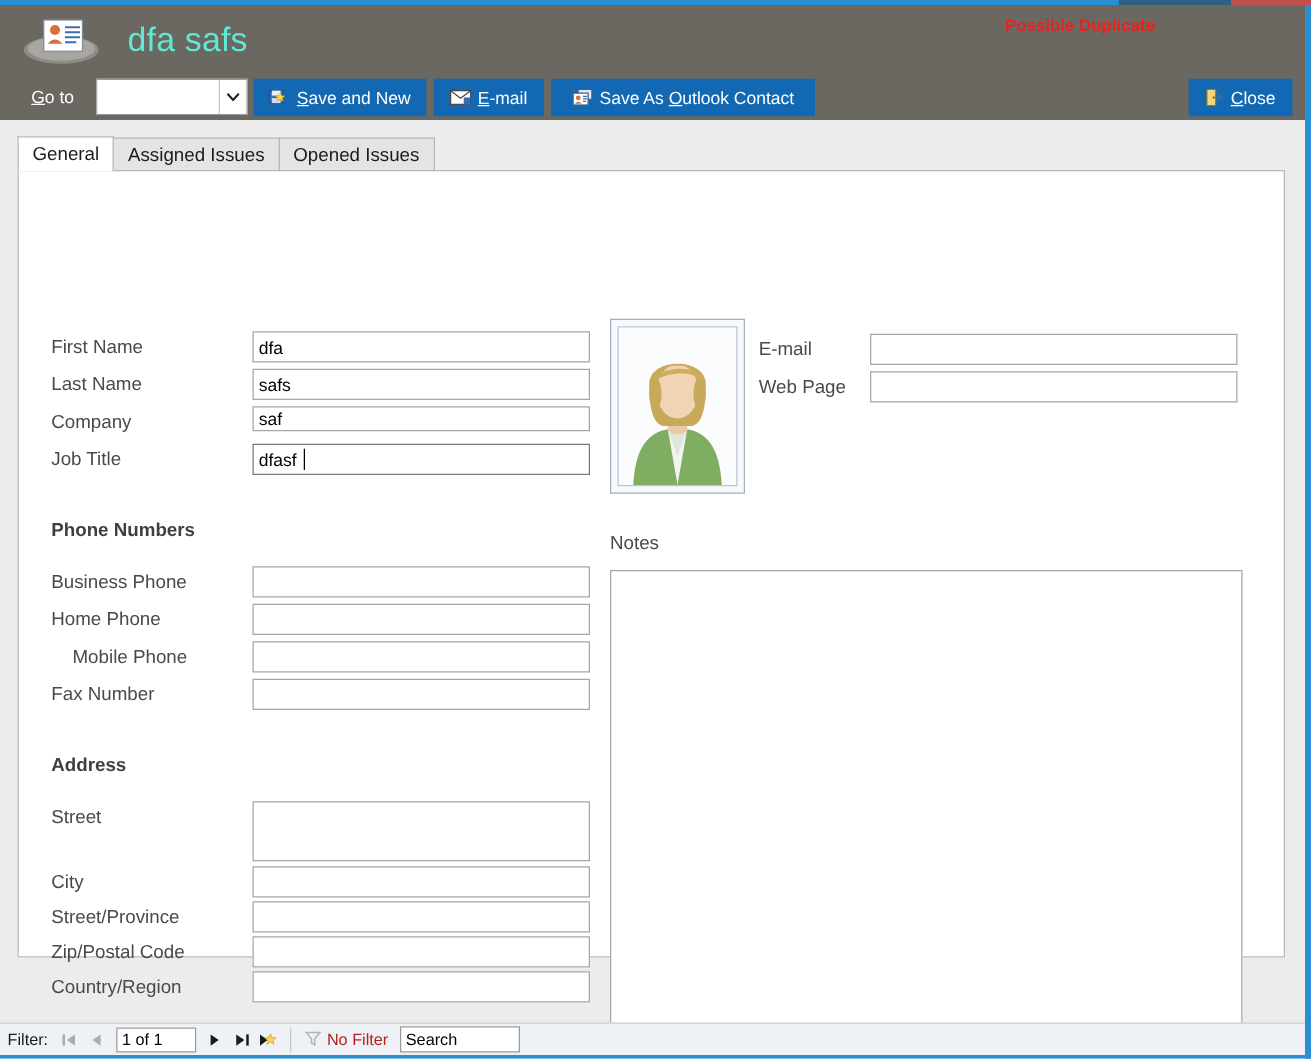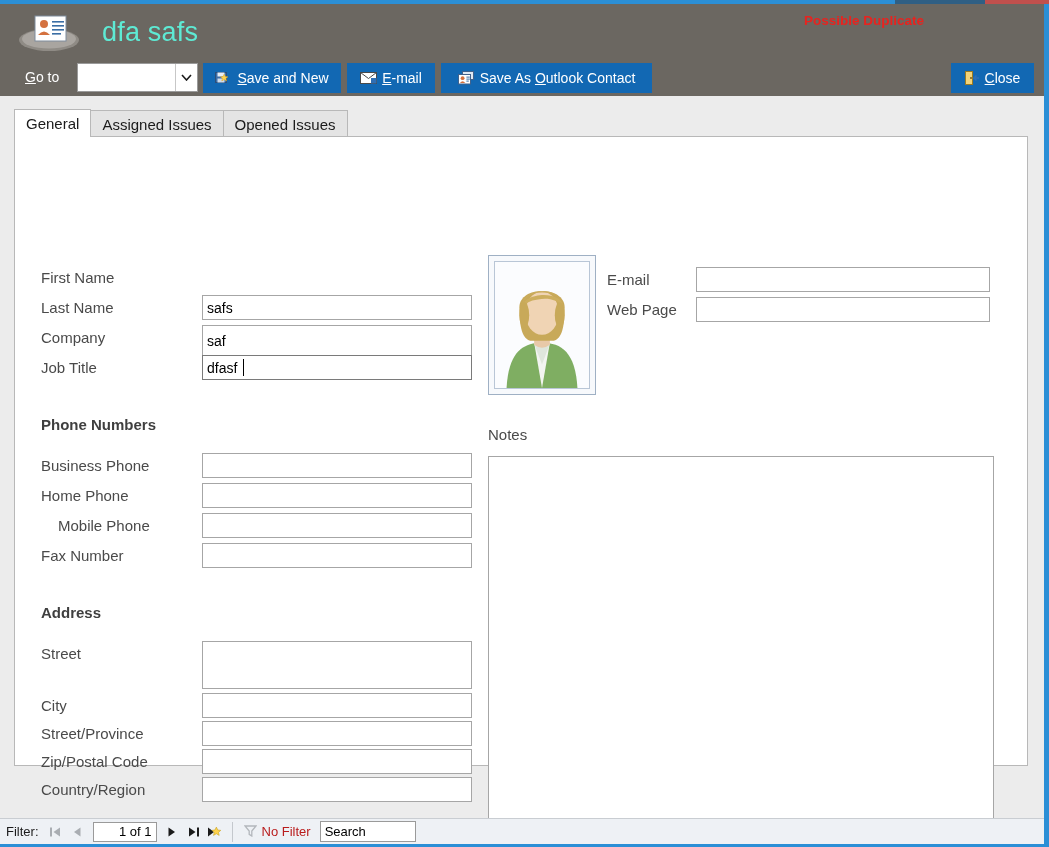--- a/index.html
+++ b/index.html
@@ -291,21 +291,20 @@
   .navbtn.disabled { cursor: default; }
   .rec-input {
     width: 64px; height: 20px;
     border: 1px solid #9a9a9a;
     background: #ffffff;
     font-size: 13px;
     font-family: "Liberation Sans", sans-serif;
     padding: 0 4px;
     margin: 0 4px;
     outline: none;
-    text-align: right;
   }
   .sep {
     width: 1px; height: 20px;
     background: #c4c8cd;
     margin: 0 5px;
   }
   .filter-area {
     display: flex; align-items: center; gap: 5px;
     color: #b91c1c;
     padding: 0 6px;
@@ -426,26 +425,27 @@
         </div>
       <div class="tab">
           <span>Opened Issues</span>
         </div>
       <div class="tail"></div>
     </div>
 
     <div class="tabpanel">
 
       <div class="flabel" style="left:26px; top:132px;">First Name</div>
+      <input class="fbox" style="left: 187px; top: 128px; width: 270px; height: 25px;" value="dfa">
 
       <div class="flabel" style="left:26px; top:162px;">Last Name</div>
       <input class="fbox" style="left: 187px; top: 158px; width: 270px; height: 25px;" value="safs">
 
       <div class="flabel" style="left:26px; top:192px;">Company</div>
-      <input class="fbox" style="left: 187px; top: 188px; width: 270px; height: 31px;" value="saf">
+      <input class="fbox" style="left: 187px; top: 188px; width: 270px; height: 20px;" value="saf">
 
       <div class="flabel" style="left:26px; top:222px;">Job Title</div>
       <input class="fbox focused" style="left: 187px; top: 218px; width: 270px; height: 25px;" value="dfasf">
       <div class="caret-wrap">
         <div class="caret" style="left:228px; top:222px; height:17px;"></div>
       </div>
 
       <div class="photo-frame" style="left:473px; top:118px;">
         <div class="photo-inner">
           <svg width="100%" height="100%" viewBox="0 0 96 128" preserveAspectRatio="xMidYMid slice">

